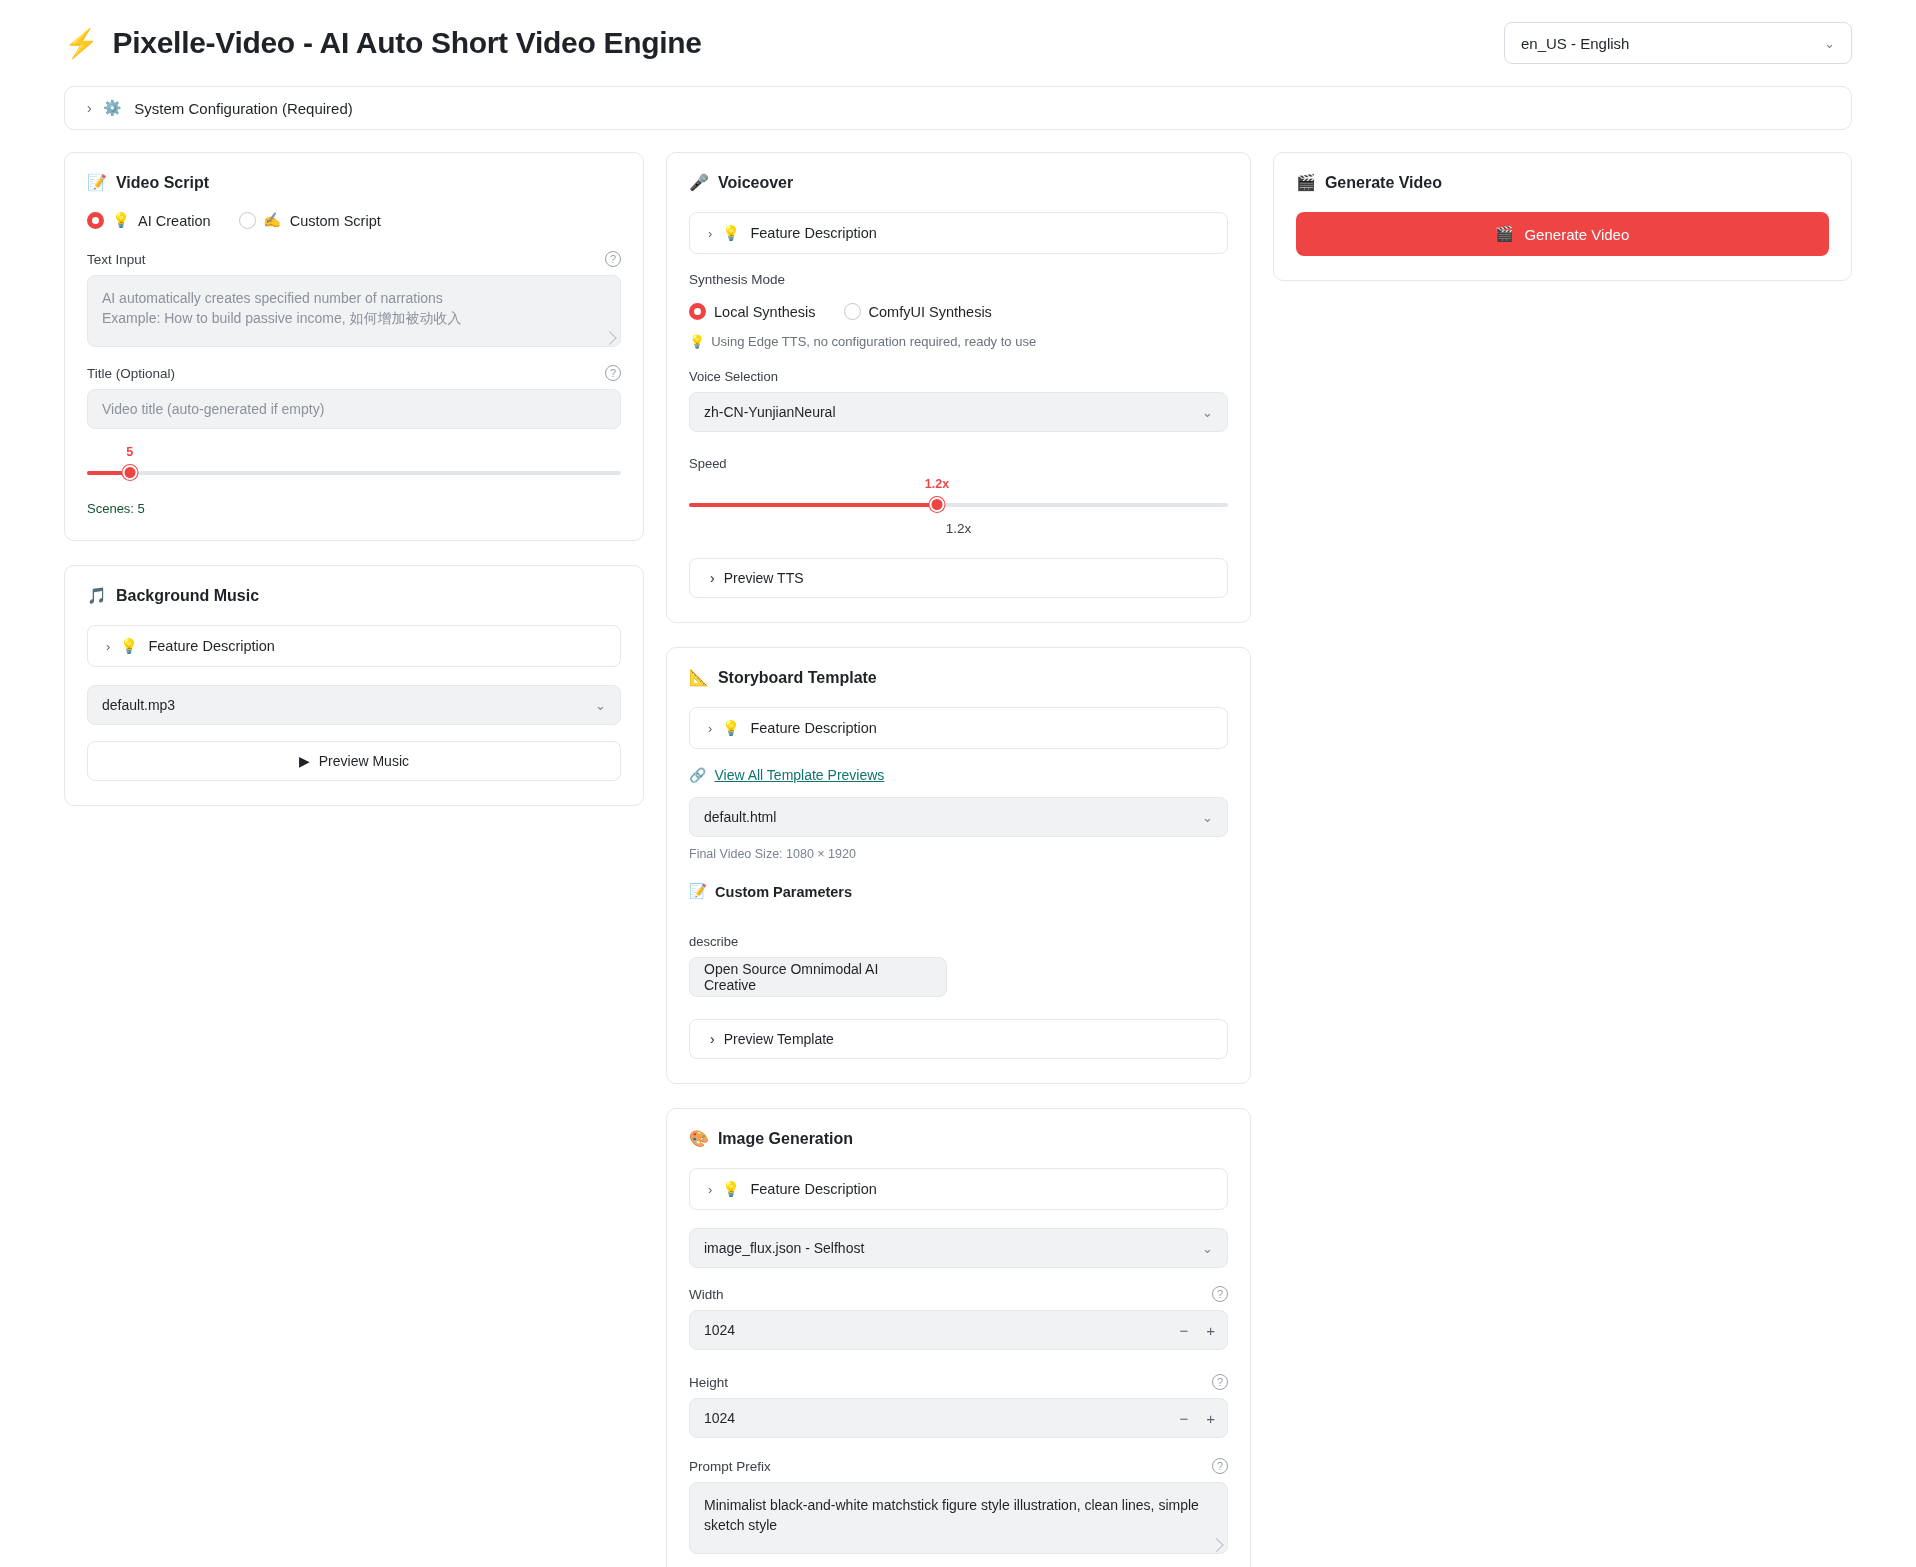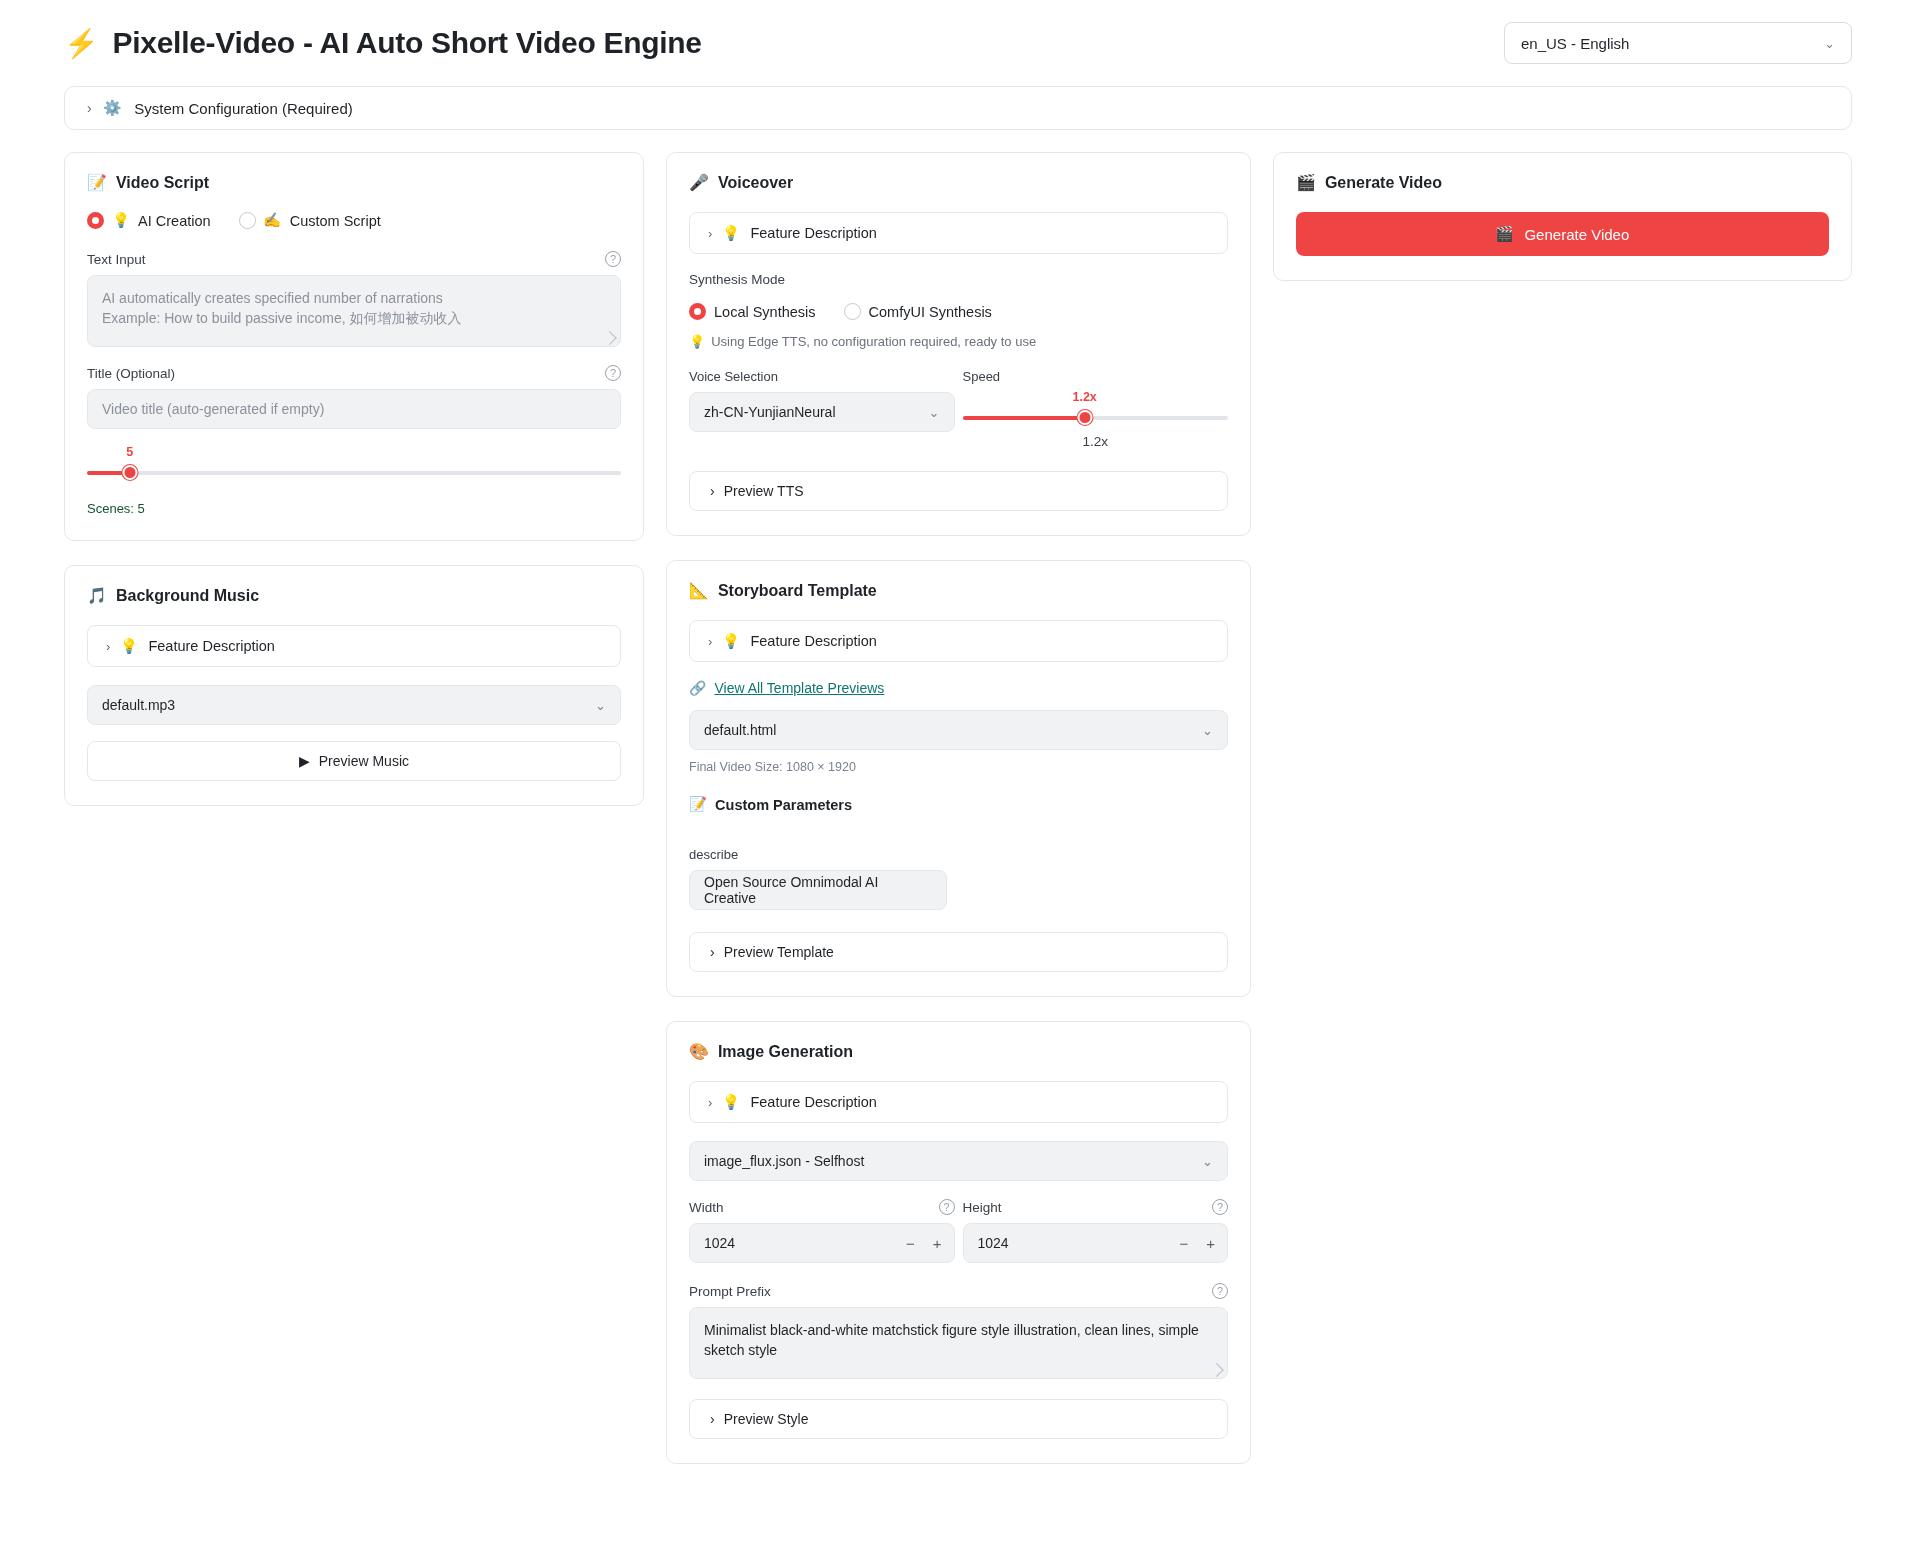--- a/index.html
+++ b/index.html
@@ -140,21 +140,21 @@
     justify-content: center; gap: 10px; font-weight: 500;
   }
 
   .hint { font-size: 13px; color: #6b727c; margin: 14px 0 20px 0; display:flex; gap:6px; align-items:center;}
   .section-label { font-size: 13.5px; color: #3b4149; margin-bottom: 12px; }
   .meta { font-size: 12.5px; color: #7a8290; margin: 10px 0 20px 0; }
 
   .link-row { display: flex; align-items: center; gap: 8px; margin: 16px 0 14px 0; font-size: 14px; }
   .link { color: #0f766e; text-decoration: underline; }
 
-  .two-col { display: flex; gap: 8px; }
+  .two-col { display: flex; gap: 24px; flex-direction: column; }
   .two-col > div { flex: 1; }
   .small-label { font-size: 13px; color: #3b4149; margin-bottom: 8px; }
 
   .stepper {
     width: 100%; height: 40px; background: #f1f2f4; border: 1px solid #e4e7ec;
     border-radius: 8px; padding: 0 12px 0 14px; font-size: 14px;
     display: flex; align-items: center; justify-content: space-between;
   }
   .stepper .ops { display: flex; gap: 18px; color: #5b626b; font-size: 15px; }
 

